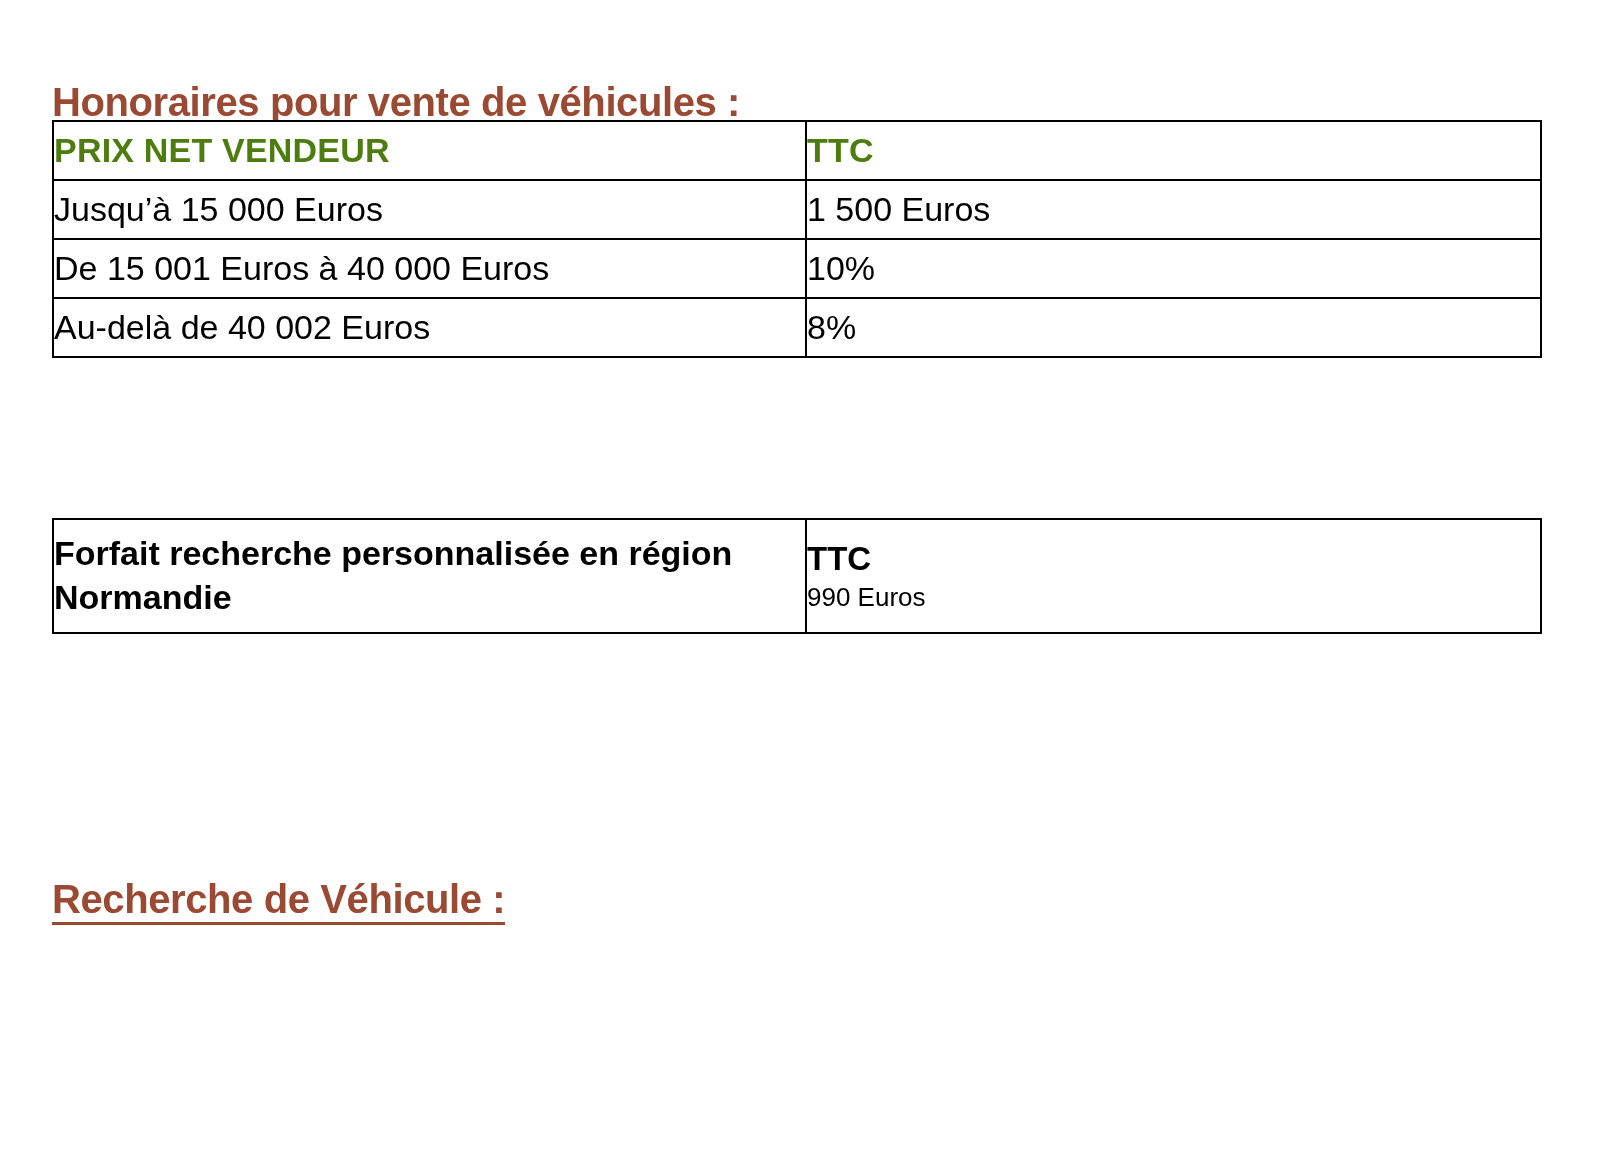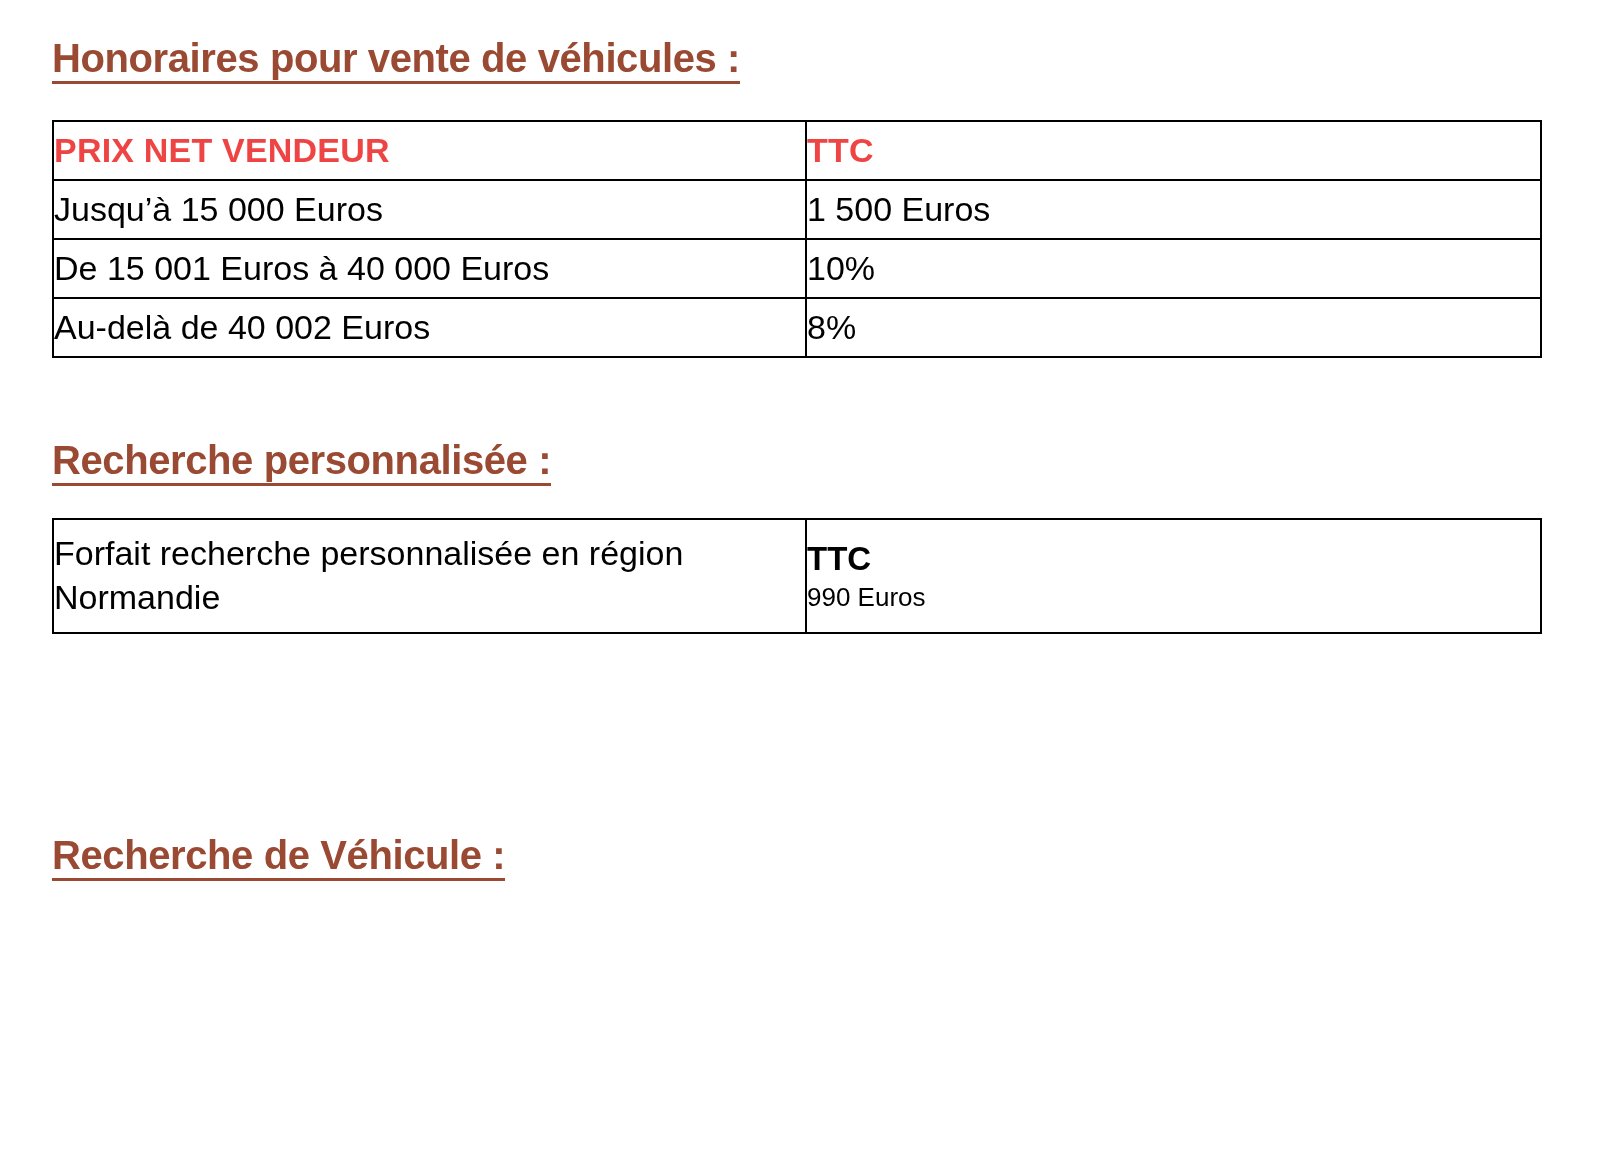--- a/index.html
+++ b/index.html
@@ -25,20 +25,21 @@
   
   .section-heading {
     position: absolute;
     left: 52px;
     font-weight: bold;
     color: #9A4A33;
     font-size: 40px;
     letter-spacing: -0.4px;
     white-space: nowrap;
     line-height: 1;
+    margin-top: 44px;
   }
   .section-heading .hd-text {
     display: inline-block;
     border-bottom: 3px solid #9A4A33;
     padding-bottom: 3px;
   }
   #heading-1 { top: 38px; }
   #heading-2 { top: 440px; }
   #heading-3 { top: 835px; }
 
@@ -65,21 +66,21 @@
     text-align: left;
     padding: 6px 0 8px 18px;
   }
   .cell-right {
     text-align: left;
     padding: 6px 12px 8px 12px;
   }
 
   
   .hdr-red {
-    color: #ef4444;
+    color: #4d7c0f;
     font-weight: bold;
     letter-spacing: 0.2px;
   }
   .hdr-black {
     color: #000000;
     font-weight: bold;
   }
 
   .ttc-label {
     display: block;
@@ -96,21 +97,21 @@
 
   
   #table-honoraires { top: 120px; }
   #table-recherche  { top: 518px; }
   #table-estimation { top: 912px; }
 
   #table-honoraires td { height: 57px; }
   #table-recherche  td { height: 112px; }
   #table-estimation td { height: 165px; }
 
-  .multi-line { line-height: 1.3; }
+  .multi-line { line-height: 1.3; font-weight: bold; }
 </style>
 </head>
 <body>
 
 <div class="page">
 
   <div class="section-heading" id="heading-1">
     <span class="hd-text">Honoraires pour vente de véhicules :</span>
   </div>
 
@@ -132,23 +133,20 @@
         <td class="cell-left">De 15 001 Euros à 40 000 Euros</td>
         <td class="cell-right">10%</td>
       </tr>
       <tr>
         <td class="cell-left">Au-delà de 40 002 Euros</td>
         <td class="cell-right">8%</td>
       </tr>
     </tbody>
   </table>
 
-  <div class="section-heading" id="heading-2">
-    <span class="hd-text">Recherche personnalisée :</span>
-  </div>
 
   <table class="rate-table" id="table-recherche">
     <colgroup>
       <col class="col-left">
         <col class="col-right">
     </colgroup>
     <tbody>
       <tr>
         <td class="cell-left multi-line">Forfait recherche personnalisée en région Normandie</td>
         <td class="cell-right">

